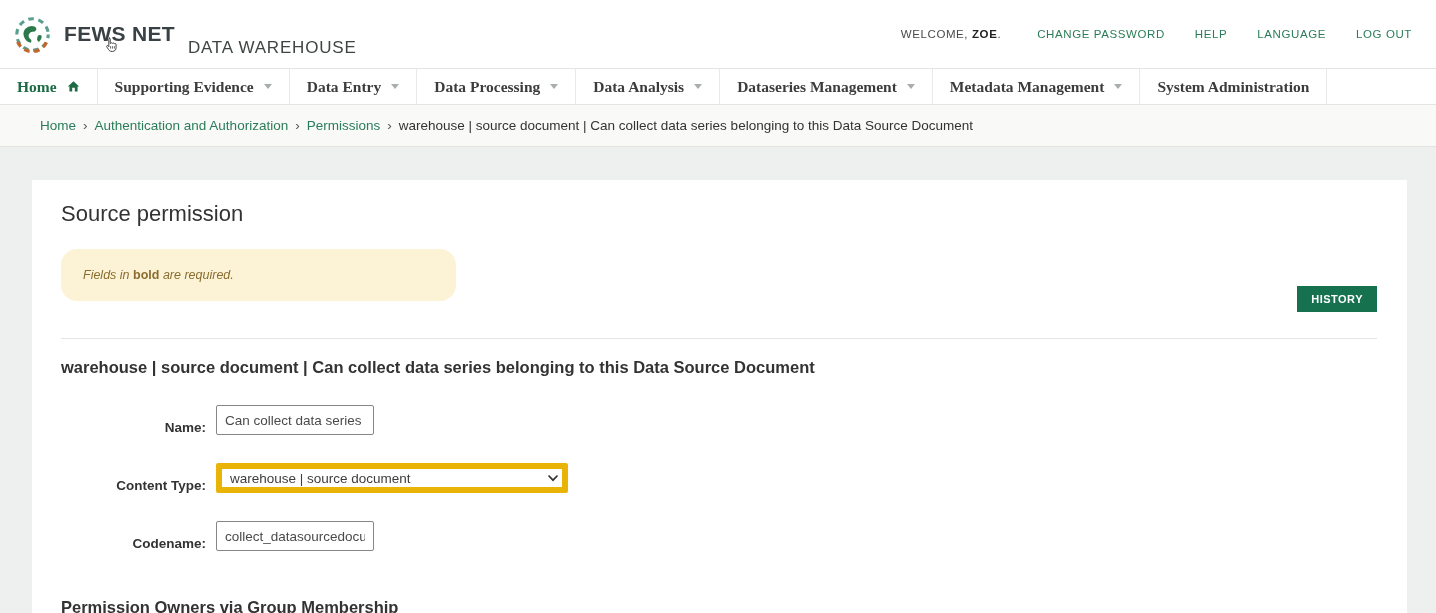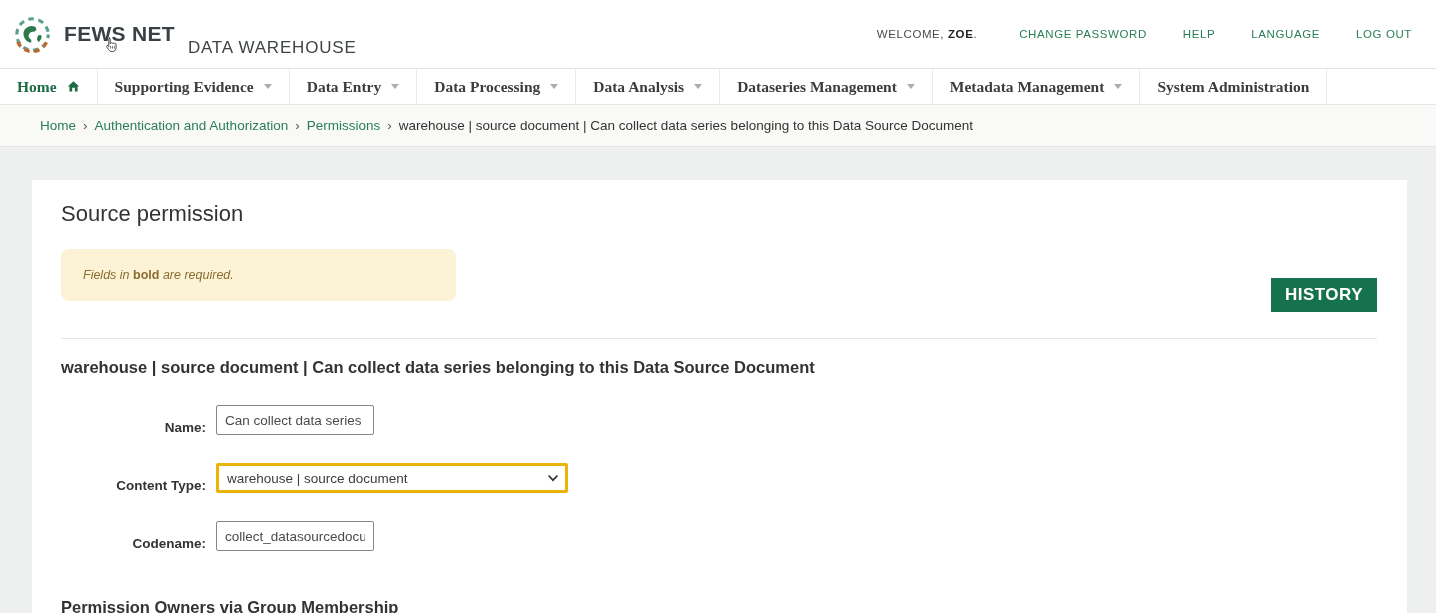--- a/index.html
+++ b/index.html
@@ -25,21 +25,21 @@
     font-size: 17px; color: #3f4444; letter-spacing: .8px; margin-left: 13px; margin-top: 28px;
   }
   .cursor-hand { position: absolute; left: 88px; top: 18px; width: 19px; height: 22px; }
   .user-tools {
     margin-left: auto; display: flex; align-items: center;
     font-size: 11.5px; letter-spacing: .6px; color: #4a4a4a; gap: 16px;
   }
   .user-tools .welcome { margin-right: 6px; }
   .user-tools .welcome b { color: #222; }
   .user-tools a {
-    color: #2a7d58; text-decoration: none; margin-left: 20px; cursor: pointer;
+    color: #2a7d58; text-decoration: none; margin-left: 14px; cursor: pointer;
   }
 
   
   .navbar {
     height: 37px; background: #fff;
     border-top: 1px solid #e4e4e4; border-bottom: 1px solid #e4e4e4;
     display: flex; align-items: stretch;
   }
   .nav-item {
     display: flex; align-items: center; gap: 10px;
@@ -69,51 +69,51 @@
   
   .main-wrap { padding-top: 33px; }
   .card {
     margin-left: 32px; width: 1375px; min-height: 433px;
     background: #fff; padding: 21px 30px 40px 29px;
   }
   .page-title { font-size: 22px; font-weight: 400; color: #333; }
 
   .note-row { position: relative; margin-top: 22px; }
   .note-box {
-    width: 395px; height: 52px; background: #fcf3d7; border-radius: 8px;
+    width: 395px; height: 52px; background: #fcf3d7; border-radius: 16px;
     display: flex; align-items: center; padding-left: 22px;
   }
   .note-text { font-size: 12.5px; font-style: italic; color: #8a6d2f; }
   .note-text b { font-style: normal; }
   .history-btn {
     position: absolute; right: 0; bottom: -11px;
     background: #15714e; color: #fff; border: none;
     font-family: "Liberation Sans", sans-serif;
-    font-size: 17px; font-weight: bold; letter-spacing: .5px;
+    font-size: 11px; font-weight: bold; letter-spacing: .5px;
     padding: 7px 14px; cursor: pointer;
   }
 
   .divider { border: none; border-top: 1px solid #e5e5e5; margin-top: 37px; }
 
   .section-title { margin-top: 19px; font-size: 16.5px; font-weight: bold; color: #333; }
 
   .form-row { display: flex; align-items: flex-end; margin-top: 28px; }
   .form-row:first-of-type { margin-top: 22px; }
   .form-label {
     width: 155px; text-align: right; padding-right: 10px;
     font-size: 13.5px; font-weight: bold; color: #333;
   }
   .text-input {
     width: 158px; height: 30px; border: 1px solid #868686; border-radius: 2px;
     padding: 0 8px; font-family: "Liberation Sans", sans-serif;
     font-size: 13.5px; color: #4a4a4a; background: #fff;
   }
   .select-wrap { position: relative; width: 352px; }
   .select-input {
-    width: 352px; height: 30px; border: 3px solid #eab308; border-radius: 2px;
+    width: 352px; height: 30px; border: 6px solid #eab308; border-radius: 2px;
     padding: 0 26px 0 8px; font-family: "Liberation Sans", sans-serif;
     font-size: 13.5px; color: #3d3d3d; background: #fff;
     -webkit-appearance: none; appearance: none; cursor: pointer;
   }
   .select-chevron {
     position: absolute; right: 9px; top: 9px; pointer-events: none;
   }
 
   .section2-title { margin-top: 47px; font-size: 16.5px; font-weight: bold; color: #333; }
 </style>

